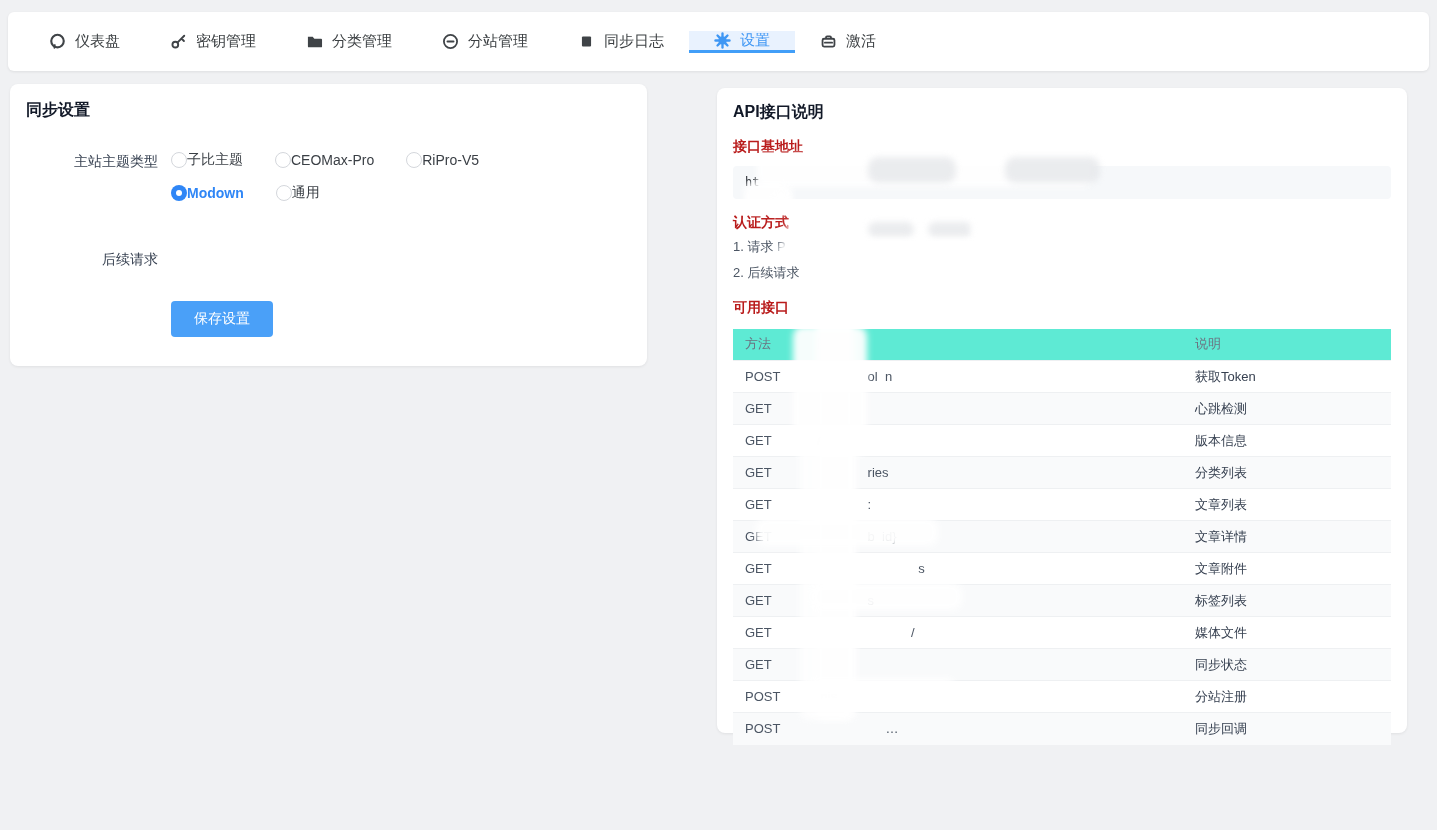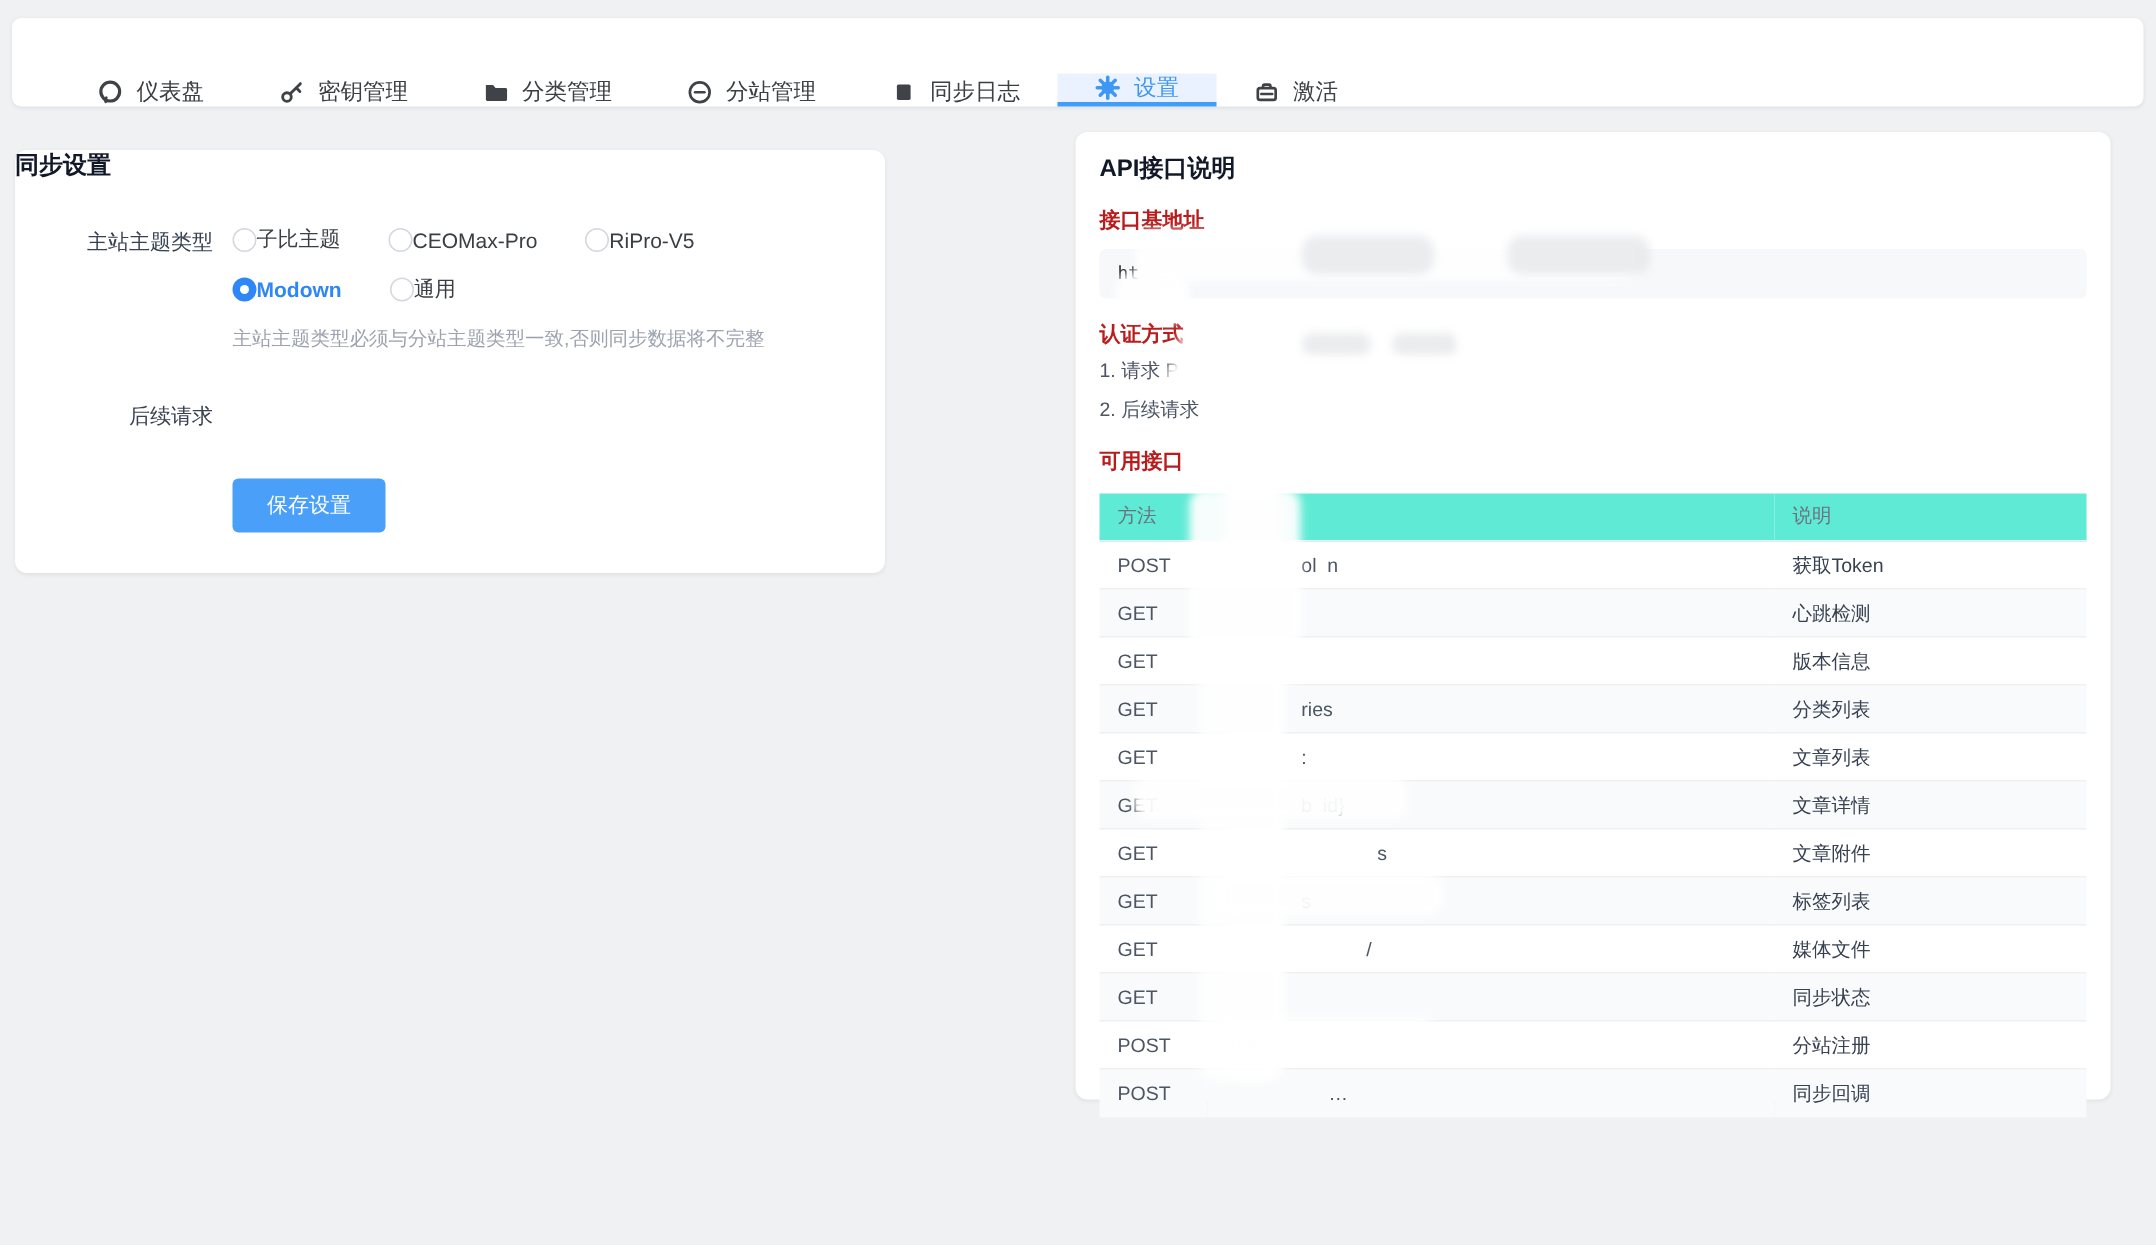--- a/index.html
+++ b/index.html
@@ -8,35 +8,35 @@
     background:#f0f1f3;
     font-family:"Liberation Sans","DejaVu Sans",sans-serif;
     color:#374151;
     position:relative;
     overflow:hidden;
   }
   
   .topnav {
     position:absolute; left:8px; top:12px; width:1421px; height:59px;
     background:#fff; border-radius:6px; box-shadow:0 1px 3px rgba(0,0,0,.08);
-    display:flex; align-items:flex-end; padding-left:32px;
+    display:flex; align-items:center; padding-left:16px;
   }
   .tab {
     display:flex; align-items:center; gap:9px; padding:0 25px;
     font-size:15px; color:#3c4043; cursor:pointer; position:relative;
   }
   .tab .ticon { display:flex; align-items:center; color:#3f4347; }
   .tab.active { background:#e9f2fe; color:#3f97f4; border-bottom:3px solid #419ef8; }
   .tab.active .ticon { color:#3f97f4; }
   
   .card {
     position:absolute; background:#fff; border-radius:8px;
     box-shadow:0 1px 3px rgba(0,0,0,.07);
   }
-  .card-left { left:10px; top:100px; width:580px; height:282px; }
+  .card-left { left:10px; top:84px; width:637px; height:282px; padding:16px; }
   .card-right { left:717px; top:88px; width:690px; height:645px; padding:14px 16px; }
   h2.card-title { font-size:16px; font-weight:bold; color:#111827; }
   
   .form-row { display:flex; margin-top:30px; }
   .form-row.second { margin-top:34px; align-items:center; }
   .flabel { width:132px; text-align:right; margin-right:13px; font-size:14px; color:#374151; flex:none; padding-top:2px; }
   .radio-line { display:flex; align-items:center; margin-bottom:15px; }
   .radio { display:flex; align-items:center; gap:0; margin-right:32px; cursor:pointer; font-size:14px; color:#3a3f45; }
   .rdot { width:16px; height:16px; border-radius:50%; border:1px solid #d4d7dc; background:#fff; flex:none; }
   .radio.selected { color:#2f86f6; font-weight:bold; }
@@ -175,21 +175,20 @@
       <div class="radio-line">
         <label class="radio selected">
           <span class="rdot"></span>
           <span>Modown</span>
         </label>
         <label class="radio">
           <span class="rdot"></span>
           <span>通用</span>
         </label>
       </div>
-      <div class="hint">主站主题类型必须与分站主题类型一致,否则同步数据将不完整</div>
     </div>
   </div>
 
   <div class="form-row second">
     <div class="flabel" style="padding-top:0">后续请求</div>
   </div>
 
   <button class="save-btn">保存设置</button>
 </section>
 

